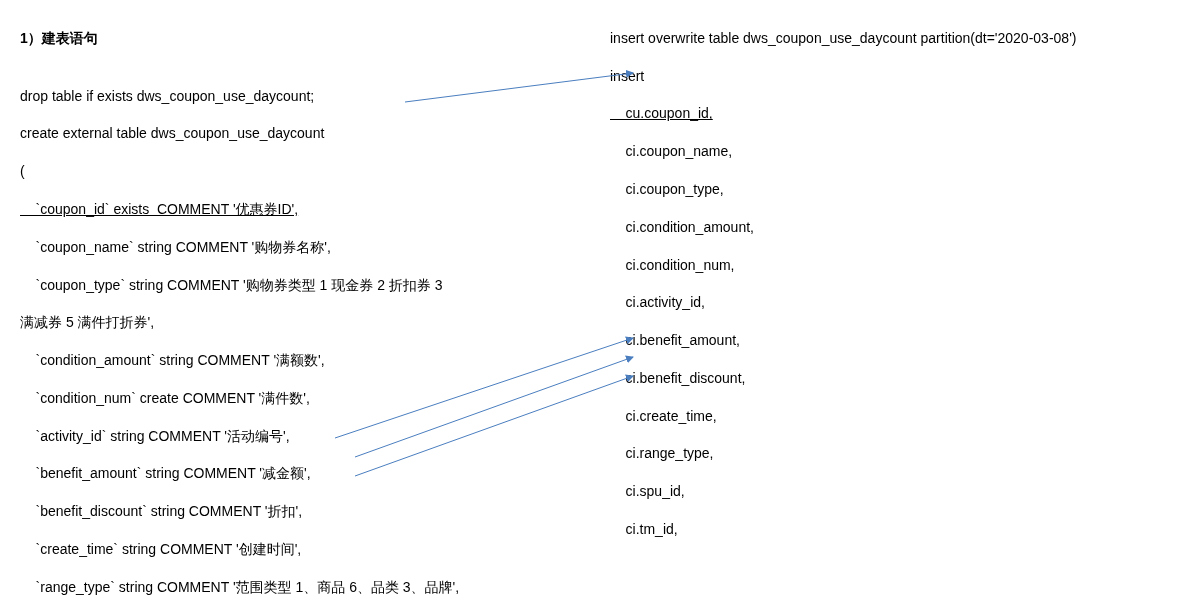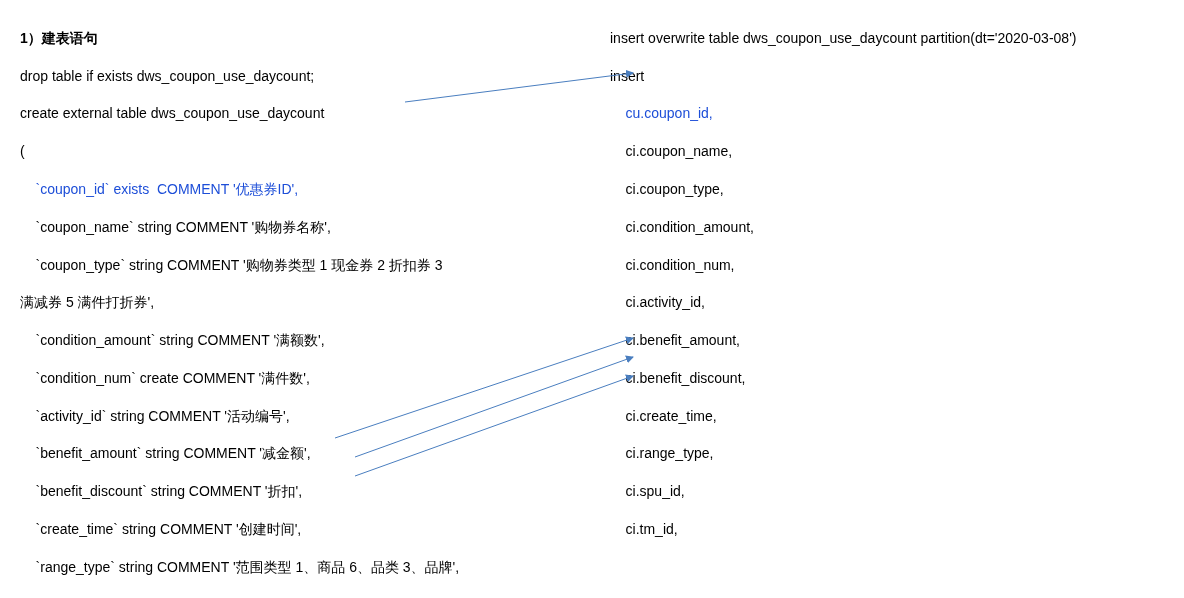--- a/index.html
+++ b/index.html
@@ -19,23 +19,23 @@
   }
   .col {
     flex: 1;
     white-space: pre;
     line-height: 1.35;
   }
   .col-left { flex: 0 0 570px; }
   .col-right { flex: 1; }
   .heading {
     font-weight: bold;
-    margin-bottom: 0;
+    margin-bottom: 20px;
   }
-  .red { color: #1d4ed8; }
+  .red { color: #000000; text-decoration: underline; }
   svg.arrows {
     position: absolute;
     top: 0;
     left: 0;
     pointer-events: none;
   }
 </style>
 </head>
 <body>
 

